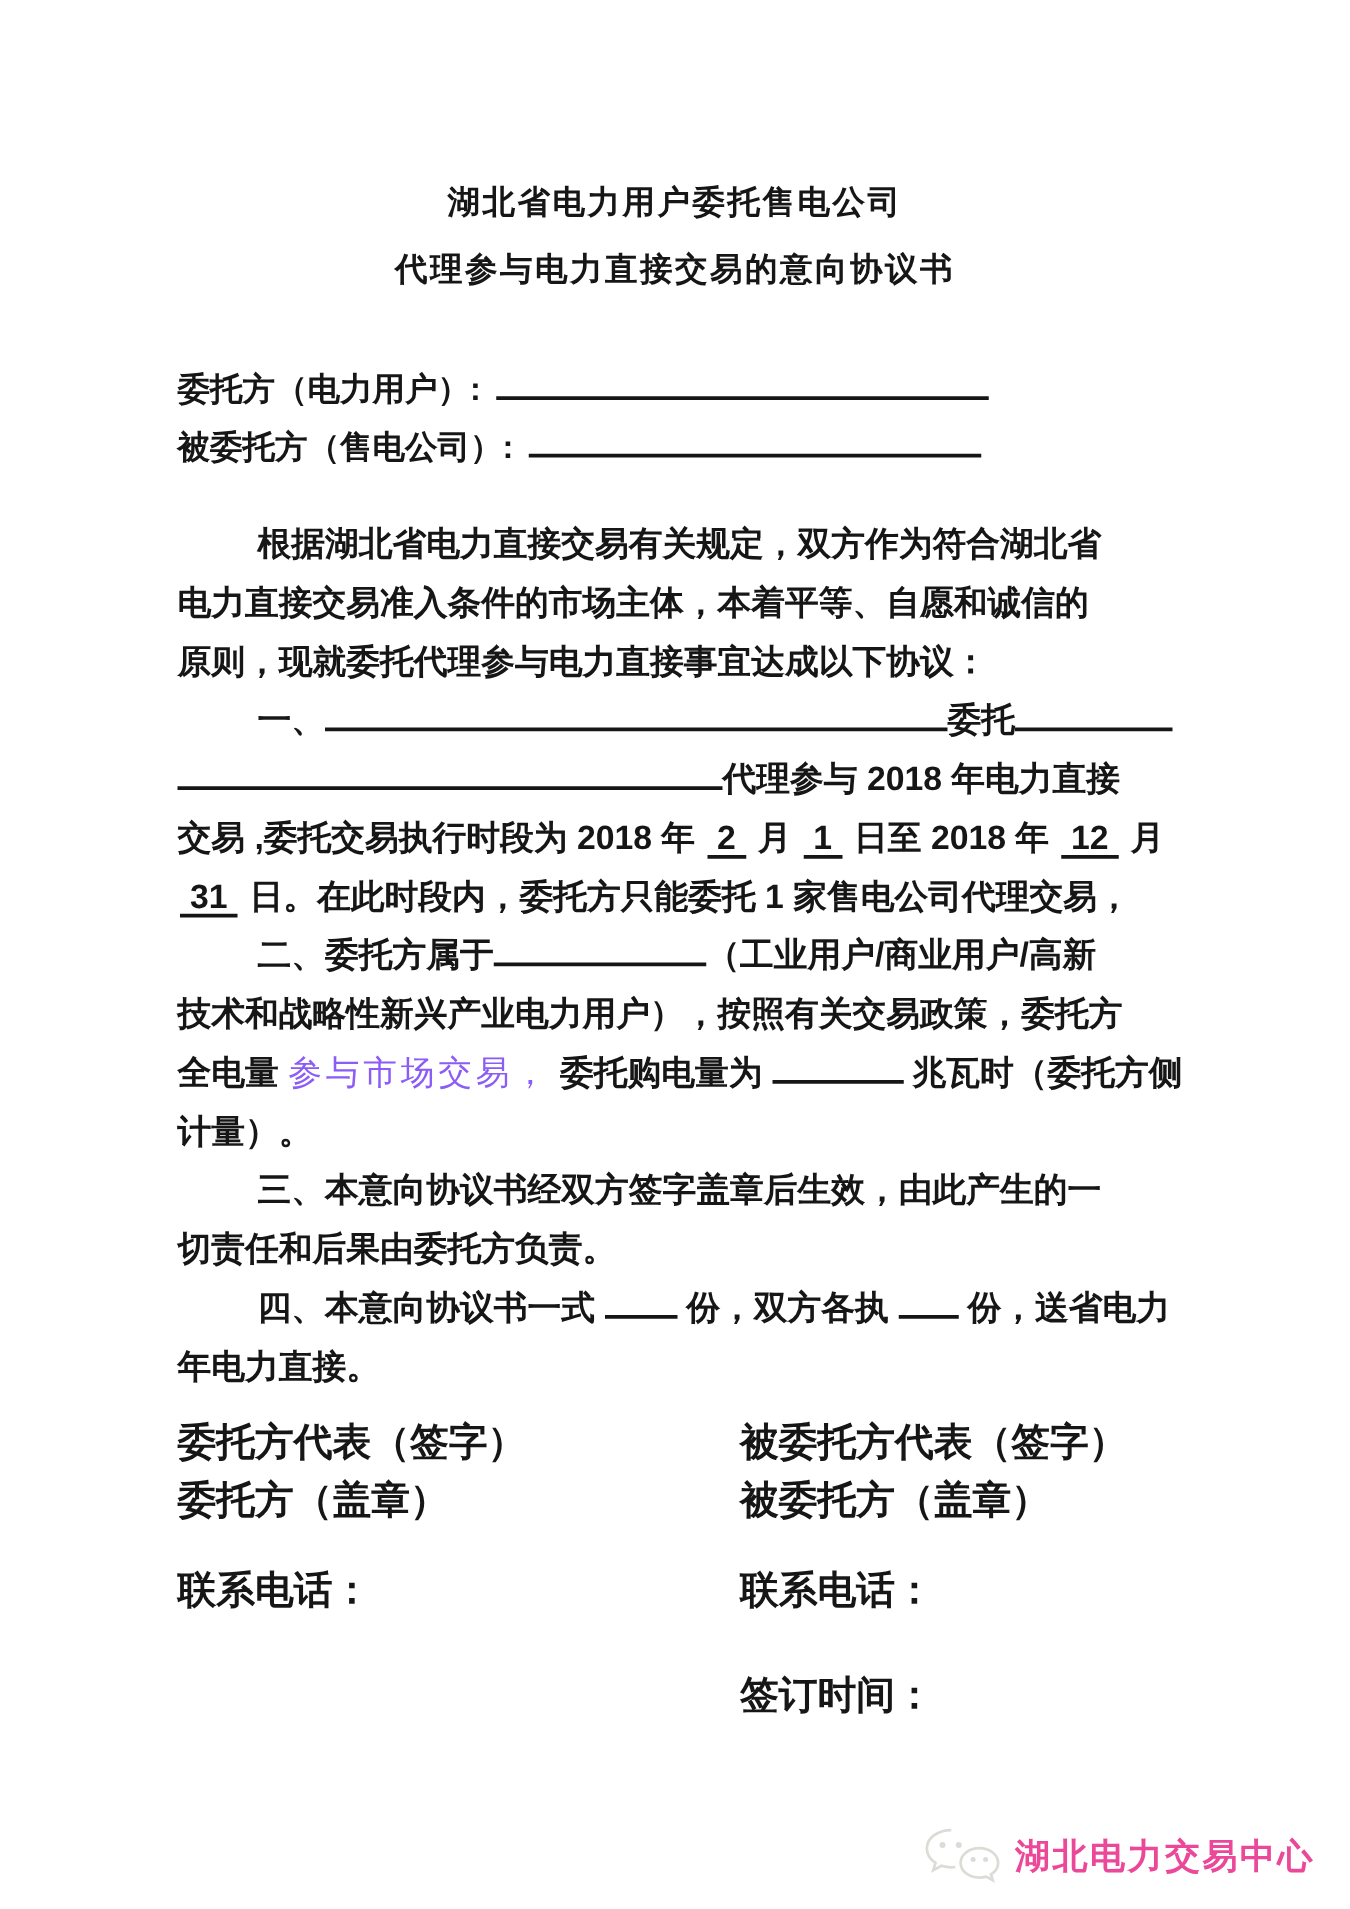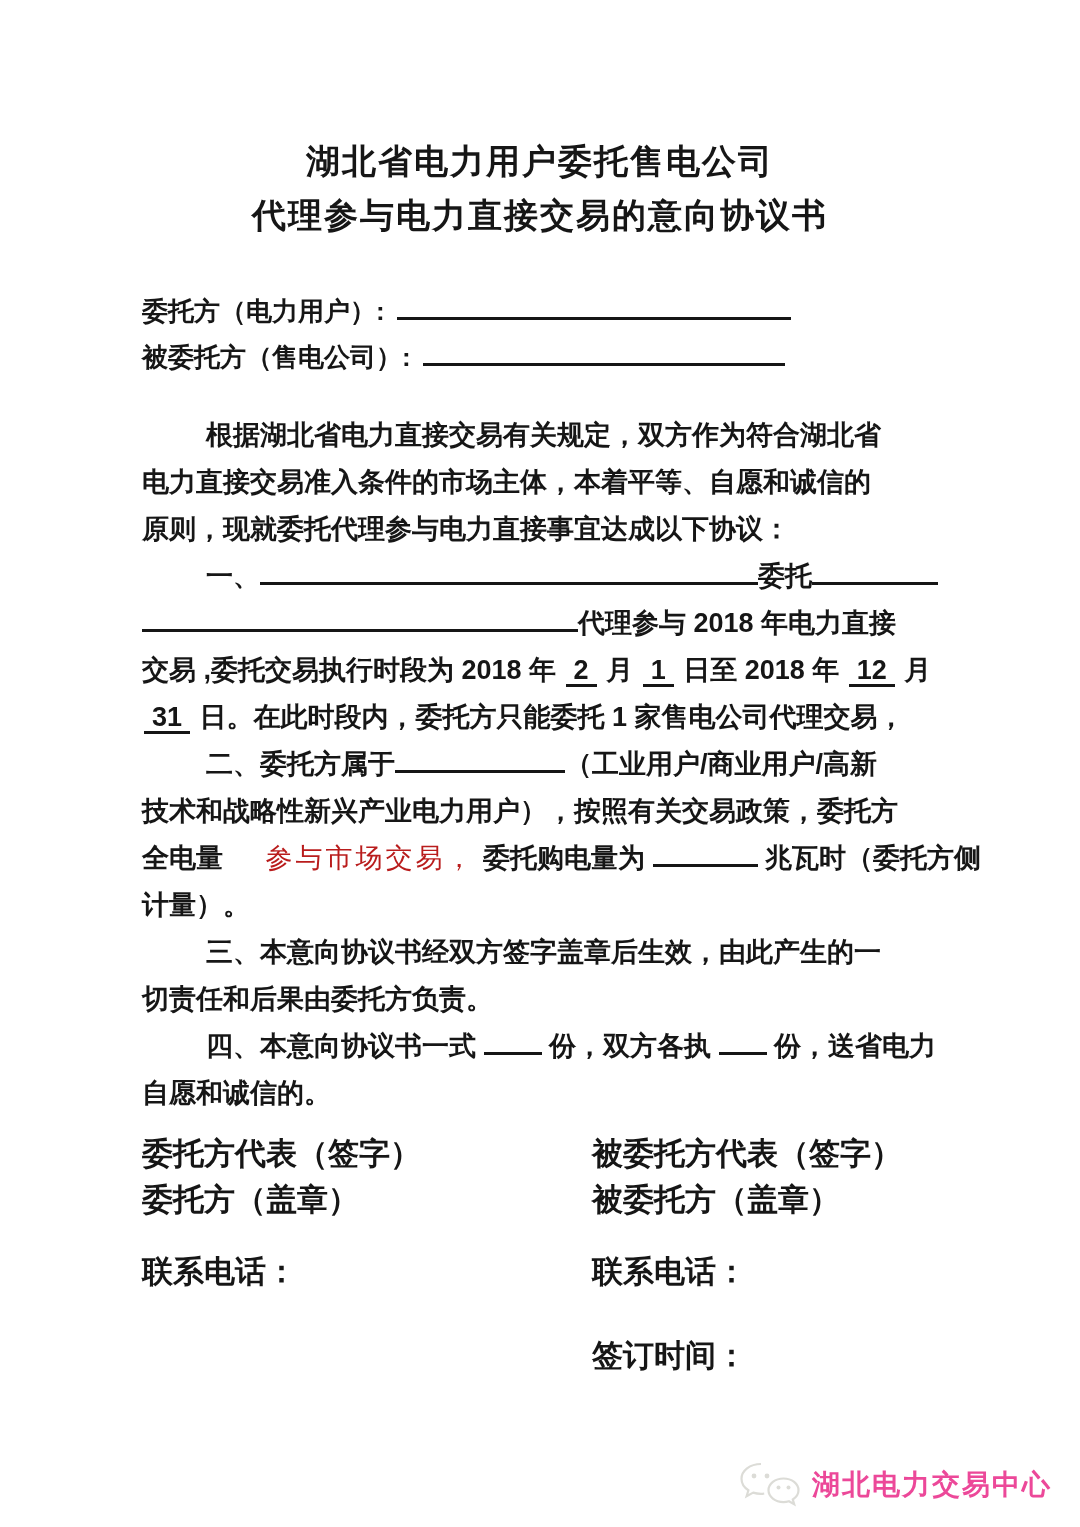--- a/index.html
+++ b/index.html
@@ -6,21 +6,21 @@
   .page{
     position:relative;
     width:1080px;height:1527px;
     background:#ffffff;
     font-family:"Liberation Sans","DejaVu Sans",sans-serif;
     font-weight:700;
     color:#161616;
     overflow:hidden;
   }
   .content{padding:134px 142px 0 142px;}
-  .title{text-align:center;font-size:34px;line-height:54px;letter-spacing:2px;}
+  .title{text-align:center;font-size:26px;line-height:54px;letter-spacing:2px;}
   .parties{margin-top:46px;font-size:26px;line-height:46px;}
   .party-row{display:flex;align-items:baseline;}
   .blank{display:inline-block;border-bottom:3px solid #161616;height:0.9em;}
   .party-row .blank{margin-left:12px;}
   .w-a{width:394px;}
   .w-b{width:362px;}
   .bodytext{margin-top:32px;font-size:27px;line-height:47px;}
   .line{white-space:nowrap;}
   .flexline{display:flex;align-items:baseline;white-space:nowrap;}
   .indent{padding-left:64px;}
@@ -30,21 +30,21 @@
   .b170{width:170px;}
   .b105{width:105px;}
   .b58{width:58px;}
   .b48{width:48px;}
   .filled{
     display:inline-block;border-bottom:3px solid #161616;
     text-align:center;padding:0 8px;line-height:1.05;margin:0 2px;
   }
   .light{
     font-family:"Liberation Serif","DejaVu Serif",serif;
-    font-weight:400;color:#b91c1c;letter-spacing:3px;margin-left:35px;
+    font-weight:400;color:#8b5cf6;letter-spacing:3px;
   }
   .sig{margin-top:14px;font-size:31px;line-height:46px;}
   .sig-row{display:flex;}
   .sig-left{width:450px;}
   .sig-right{flex:1 1 auto;}
   .phone-row{margin-top:26px;}
   .date-row{margin-top:38px;}
   .watermark{
     position:absolute;right:28px;bottom:18px;
     display:flex;align-items:center;gap:10px;
@@ -123,21 +123,21 @@
       <div class="line indent">三、本意向协议书经双方签字盖章后生效，由此产生的一</div>
       <div class="line">切责任和后果由委托方负责。</div>
 
       <div class="line indent">
         <span>四、本意向协议书一式</span>
         <span class="blank b58"></span>
         <span>份，双方各执</span>
         <span class="blank b48"></span>
         <span>份，送省电力</span>
       </div>
-      <div class="line">自愿和诚信的。</div>
+      <div class="line">年电力直接。</div>
     </div>
 
     <div class="sig">
       <div class="sig-row">
         <div class="sig-left">委托方代表（签字）</div>
         <div class="sig-right">被委托方代表（签字）</div>
       </div>
       <div class="sig-row">
         <div class="sig-left">委托方（盖章）</div>
         <div class="sig-right">被委托方（盖章）</div>

